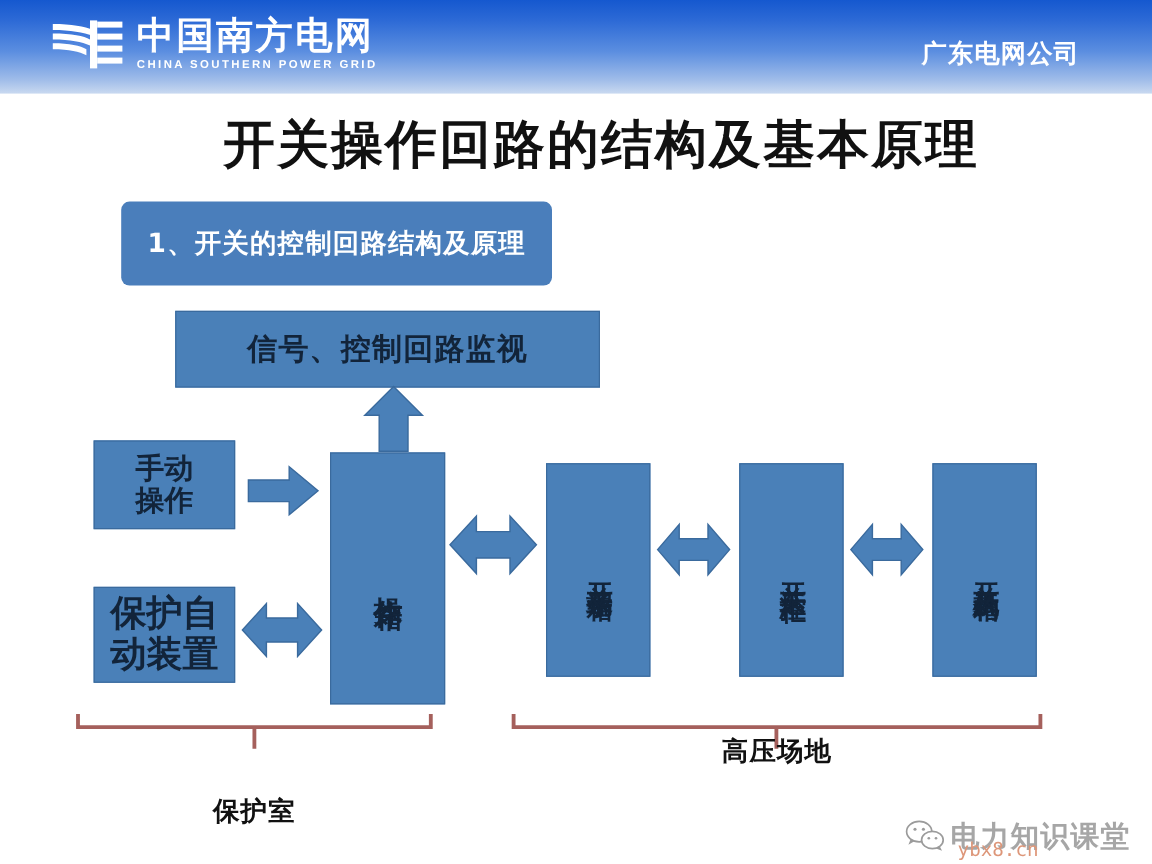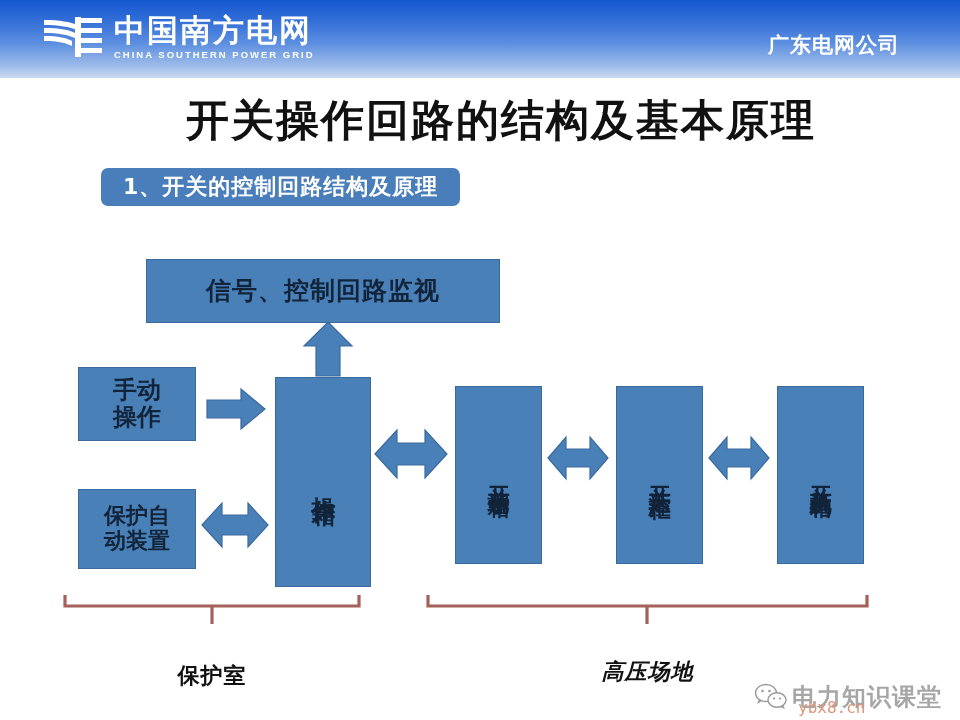--- a/index.html
+++ b/index.html
@@ -48,21 +48,21 @@
     position: absolute; left: 0; top: 92px;
     width: 960px; text-align: center;
     font-size: 43px; font-weight: bold; color: #111111;
     letter-spacing: 2px;
     padding-left: 21px;
   }
 
   
   #subtitle-banner {
     position: absolute; left: 101px; top: 168px;
-    height: 38px; padding: 0 22px;
+    height: 38px; padding: 16px 22px;
     display: flex; align-items: center;
     background: #4a7ebb;
     border-radius: 7px;
     color: #ffffff; font-size: 22px; font-weight: bold;
     letter-spacing: 1px;
   }
 
   
   #diagram { position: absolute; left: 0; top: 0; width: 960px; height: 720px; }
 
@@ -77,21 +77,21 @@
     line-height: 1.12;
   }
   .box.vertical {
     writing-mode: vertical-rl;
     text-orientation: upright;
     letter-spacing: 3px;
   }
 
   #box-monitor { left: 146px; top: 259px; width: 352px; height: 62px; font-size: 25px; letter-spacing: 1px; }
   #box-manual  { left: 78px;  top: 367px; width: 116px; height: 72px; font-size: 24px; }
-  #box-protect { left: 78px;  top: 489px; width: 116px; height: 78px; font-size: 22px; align-items: center; }
+  #box-protect { left: 78px;  top: 489px; width: 116px; height: 78px; font-size: 30px; align-items: center; }
   #box-opbox   { left: 275px; top: 377px; width: 94px;  height: 208px; font-size: 24px; }
   #box-terminal{ left: 455px; top: 386px; width: 85px;  height: 176px; font-size: 22px; }
   #box-cabinet { left: 616px; top: 386px; width: 85px;  height: 176px; font-size: 22px; }
   #box-mech    { left: 777px; top: 386px; width: 85px;  height: 176px; font-size: 22px; }
 
   .arrow { position: absolute; }
 
   #arrow-up         { left: 302px; top: 320px; width: 52px; height: 58px; }
   #arrow-manual     { left: 205px; top: 387px; width: 62px; height: 44px; }
   #arrow-protect    { left: 200px; top: 500px; width: 70px; height: 50px; }
@@ -103,21 +103,21 @@
   .brace { position: absolute; }
   #brace-left  { left: 62px;  top: 592px; width: 300px; height: 36px; }
   #brace-right { left: 425px; top: 592px; width: 445px; height: 36px; }
 
   .zone-label {
     position: absolute;
     font-size: 22px; font-weight: bold; color: #111111;
     letter-spacing: 1px; text-align: center;
   }
   #zone-label-left  { left: 62px;  top: 637px; width: 300px; margin-top: 24px; }
-  #zone-label-right { left: 425px; top: 657px; width: 445px; font-style: italic; }
+  #zone-label-right { left: 425px; top: 611px; width: 445px; }
 
   
   #watermark {
     position: absolute; right: 18px; bottom: 8px;
     display: flex; align-items: center;
     opacity: 0.55;
   }
   #wechat-icon { width: 34px; height: 30px; display: block; margin-right: 4px; }
   #wm-texts { position: relative; }
   #wm-title {

